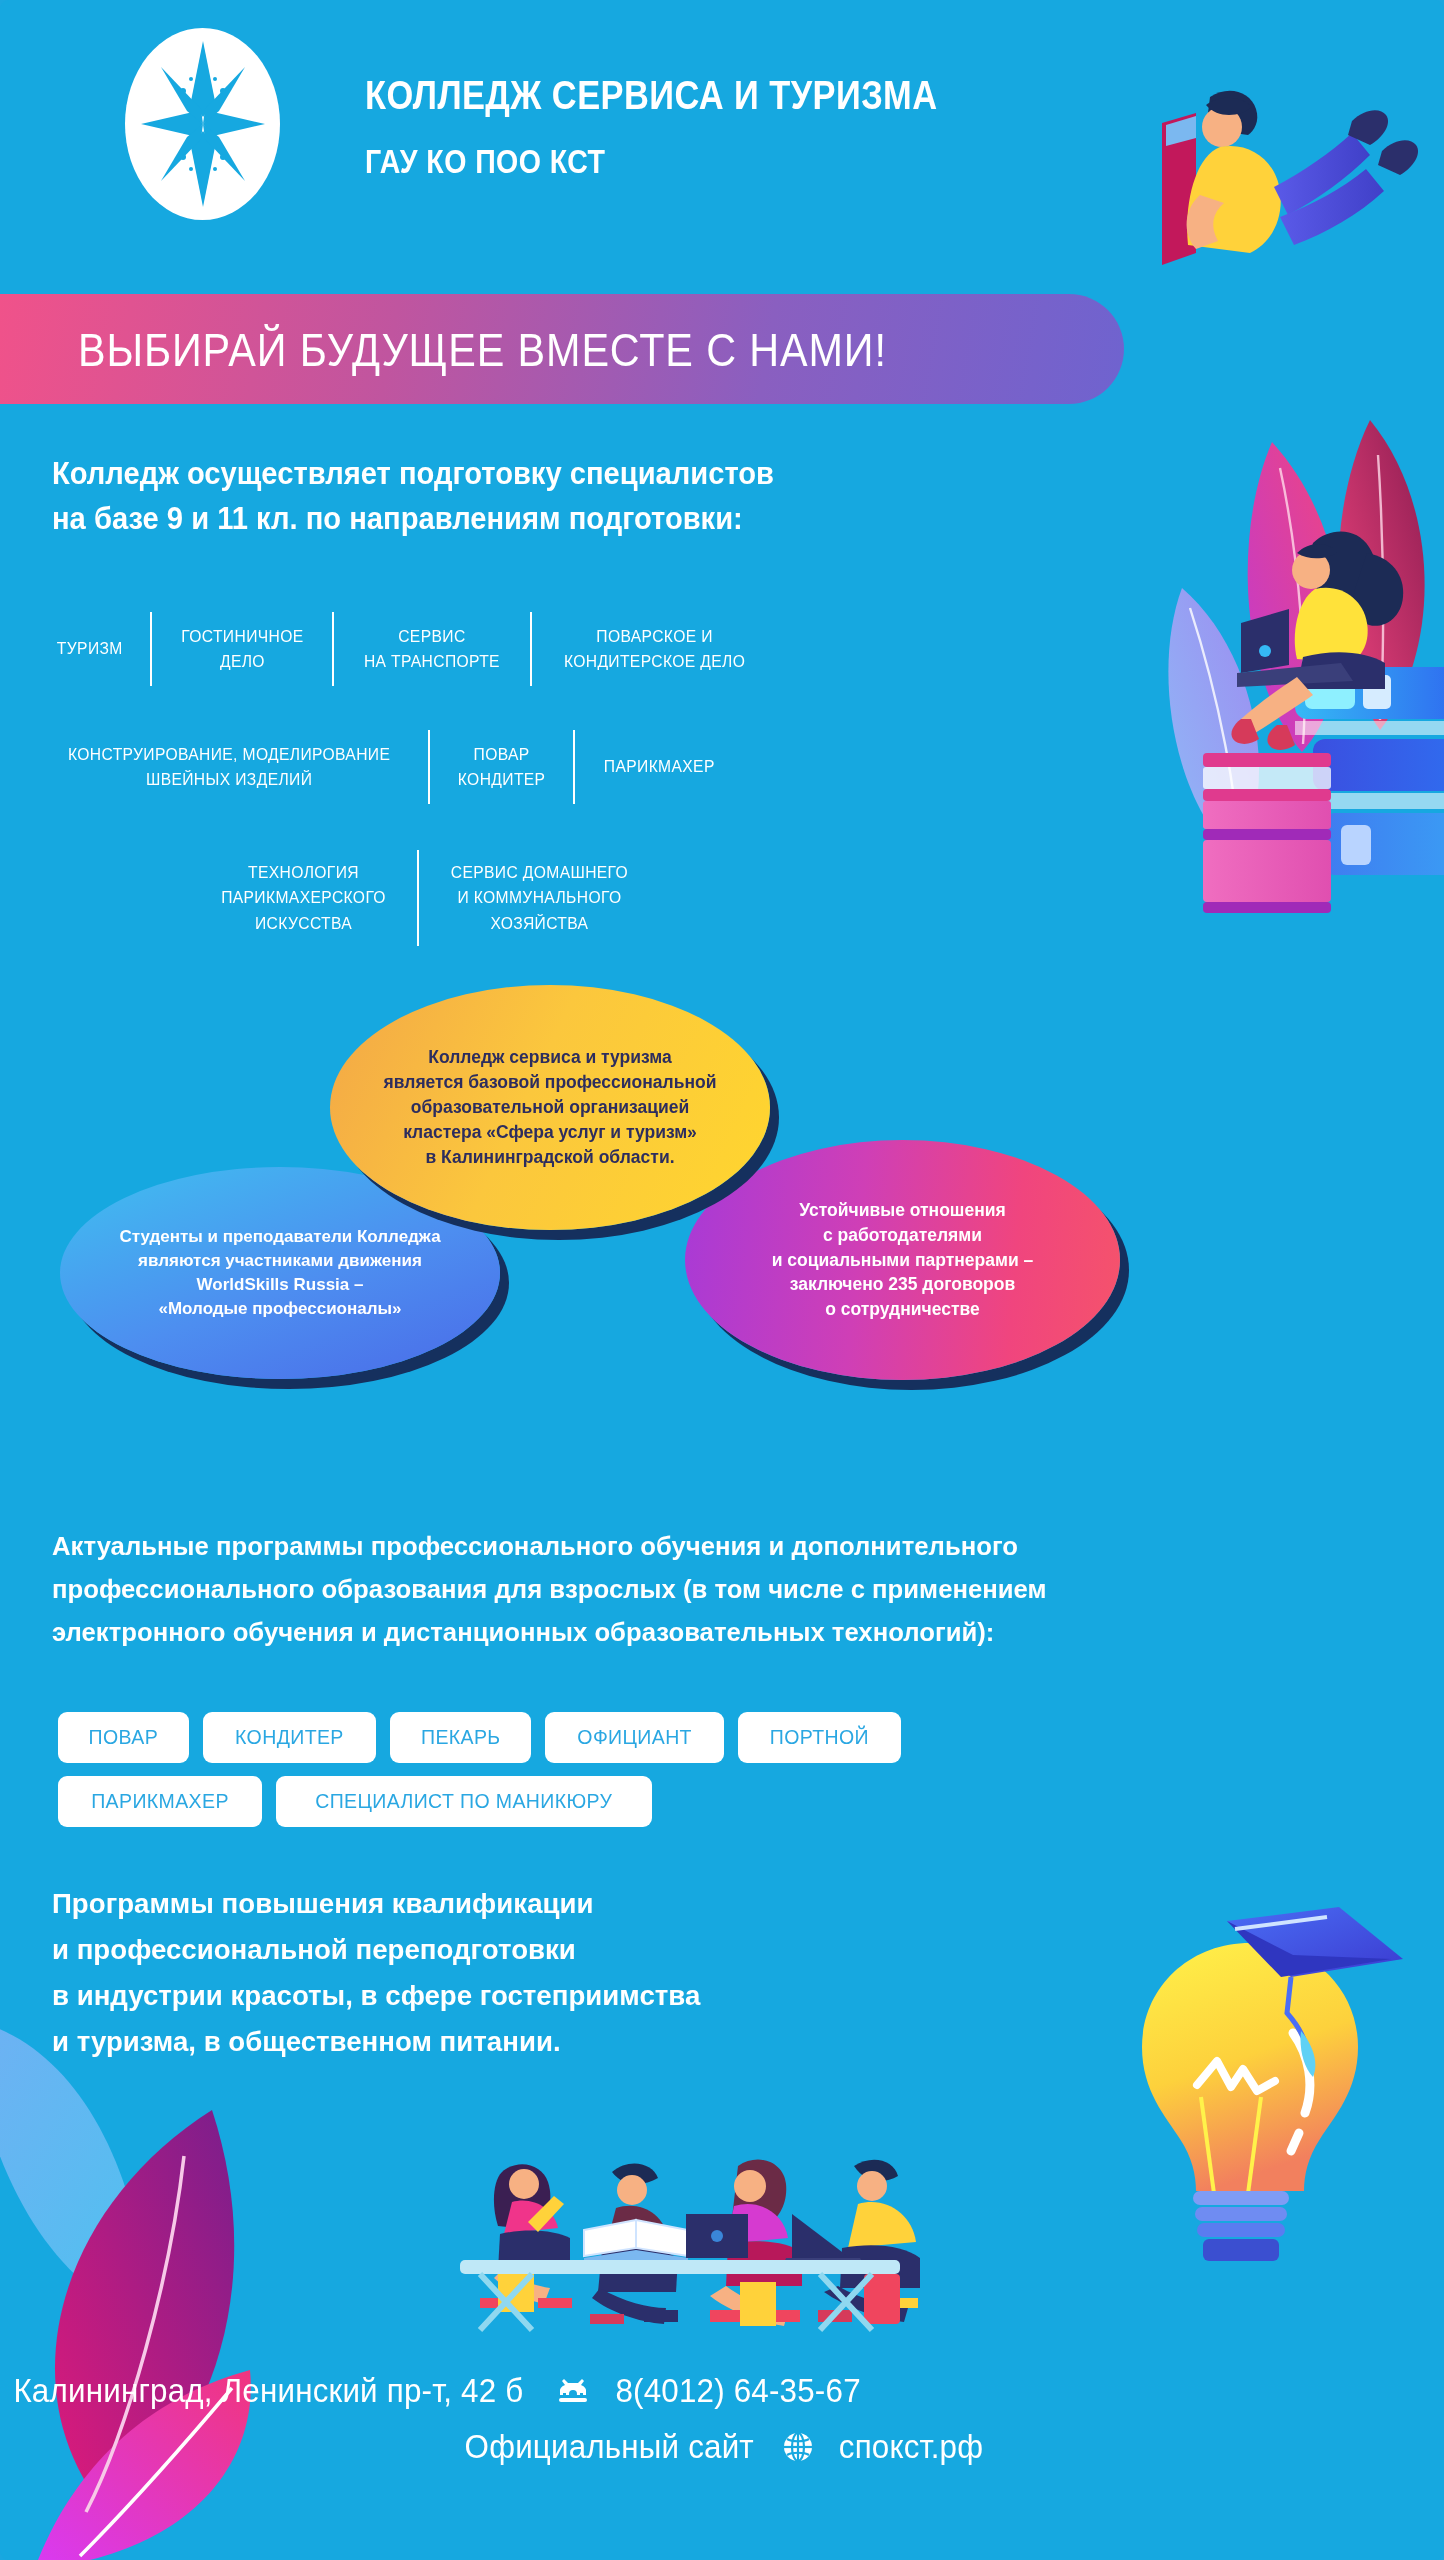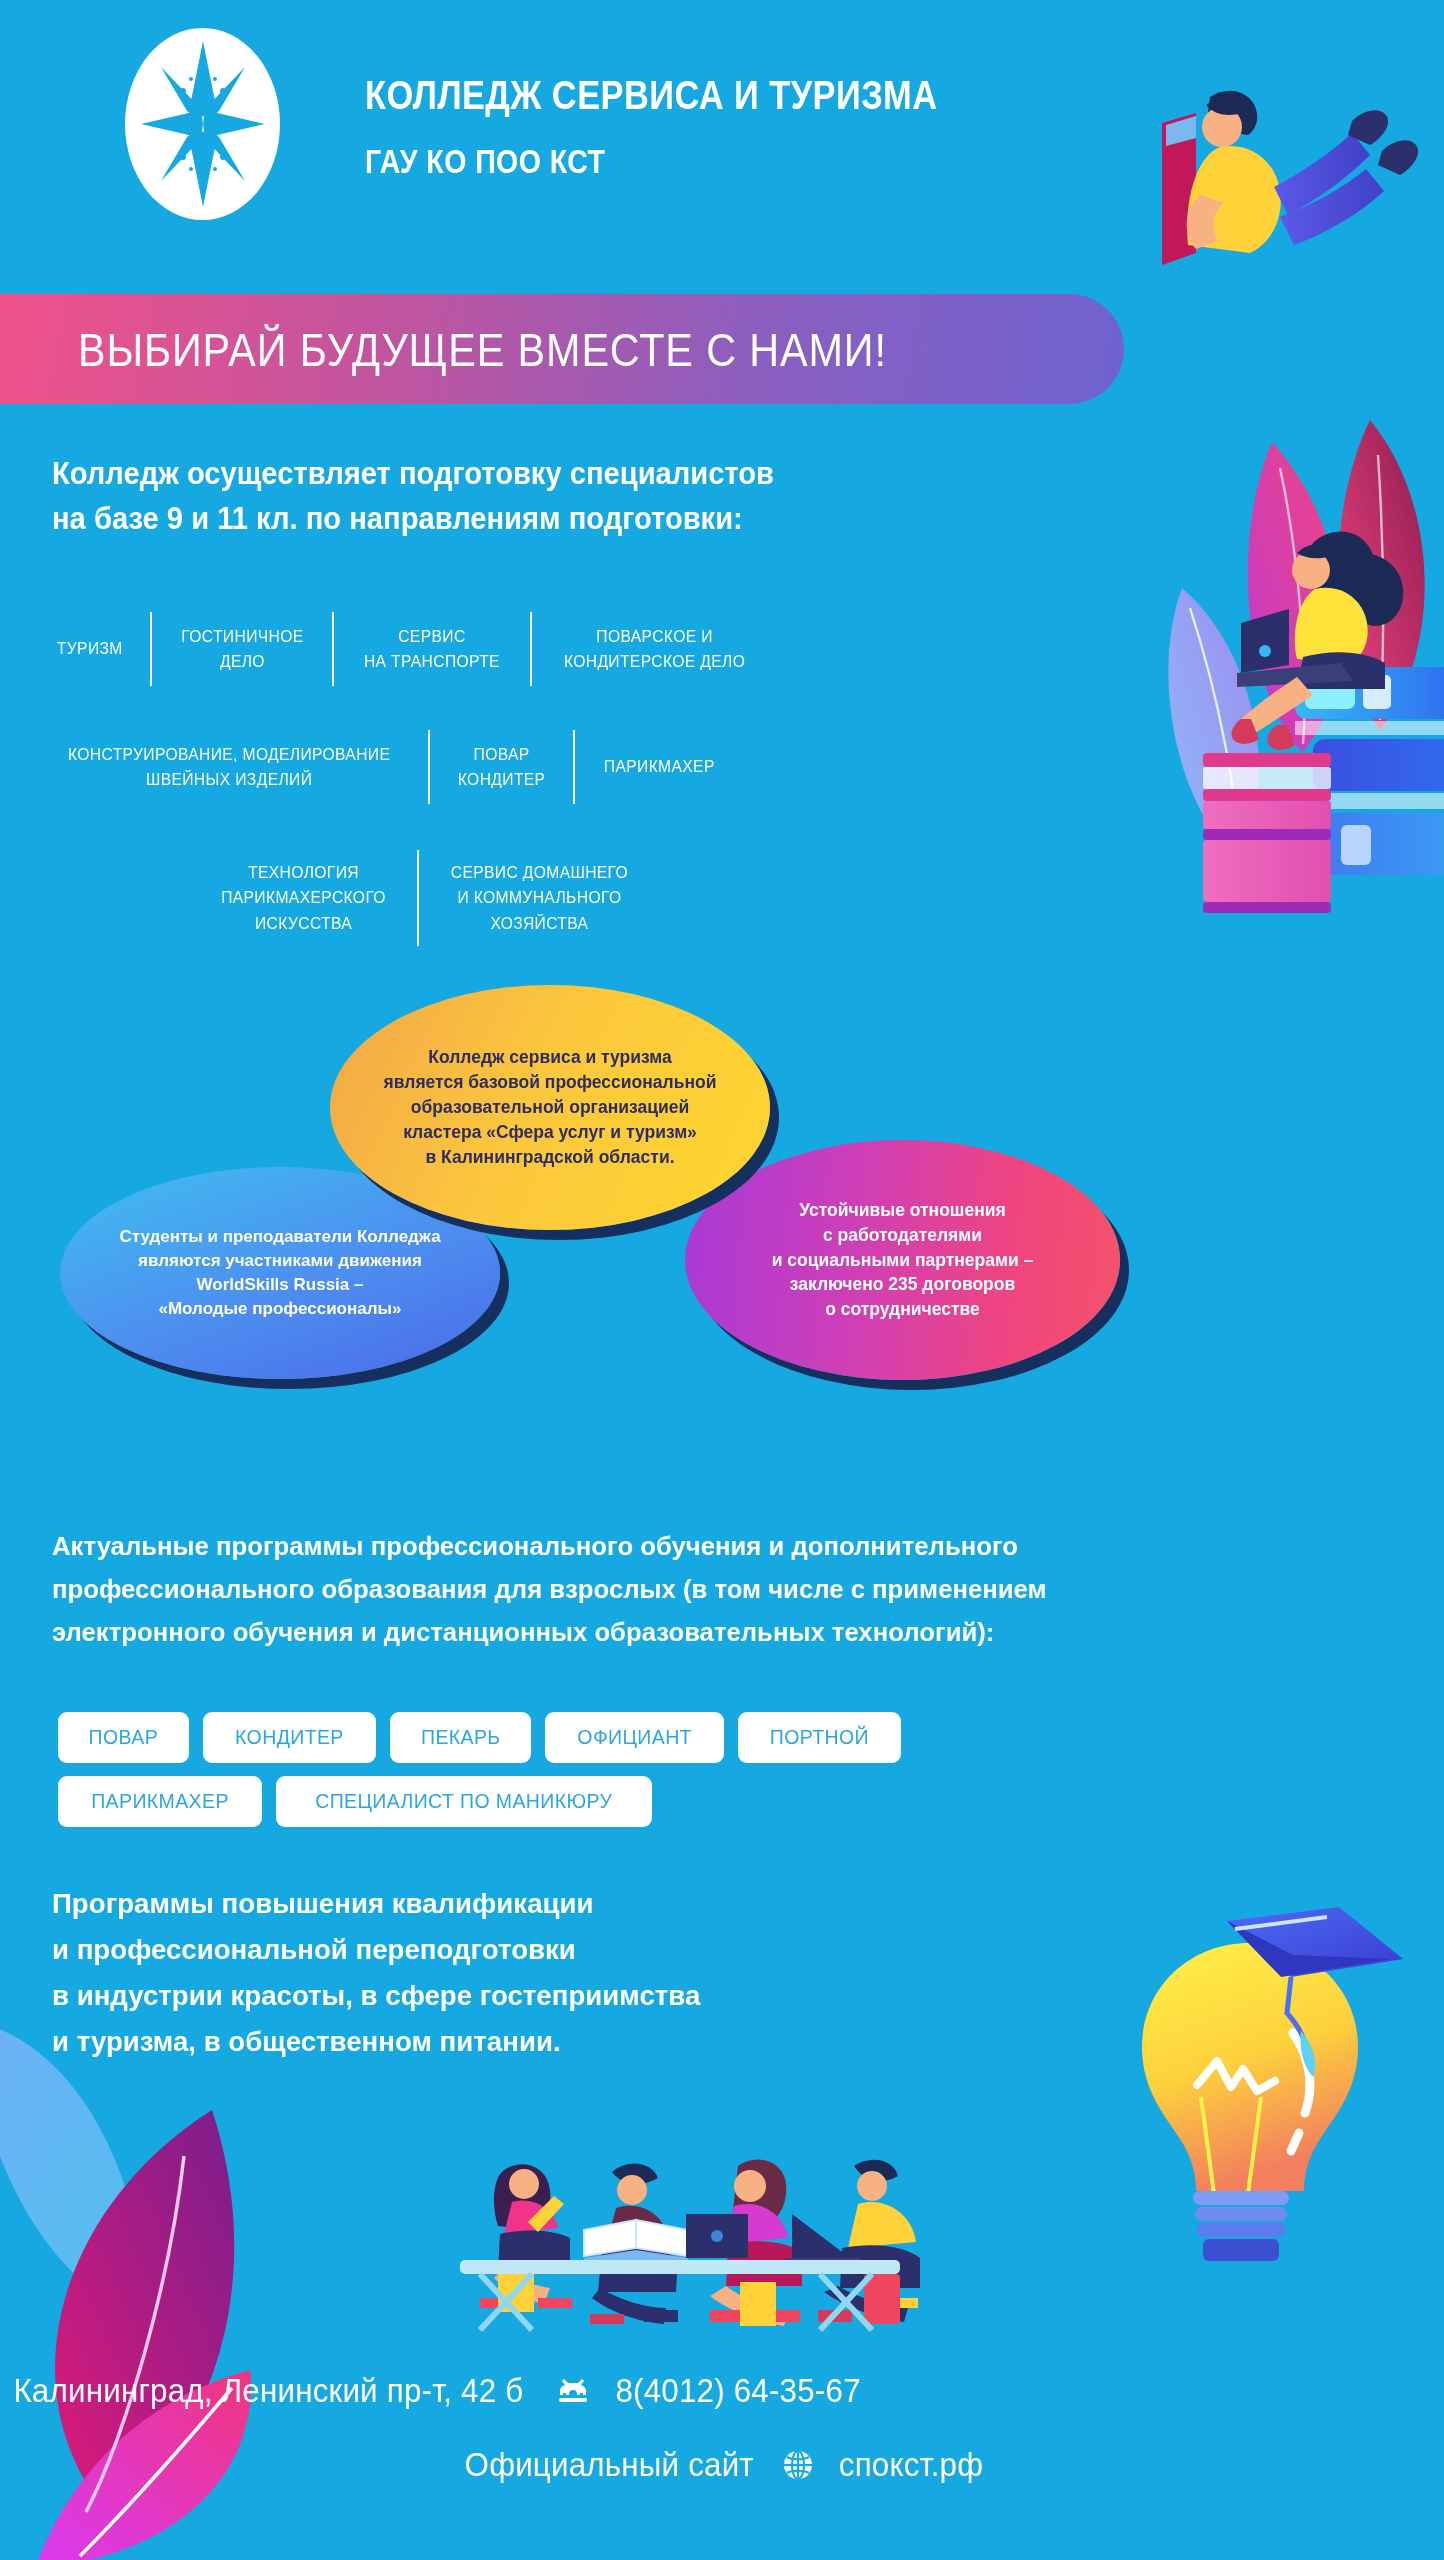--- a/index.html
+++ b/index.html
@@ -204,21 +204,21 @@
   }
   .contact-addr { transform: scaleX(.95); }
   .contact-icon {
     display: inline-flex; align-items: center; justify-content: center;
     margin: 0 20px;
   }
   .contact-phone { transform: scaleX(.95); }
   #site-line {
     display: flex; align-items: center; justify-content: center;
     font-size: 33px;
-    margin-top: 32px;
+    margin-top: 14px;
     letter-spacing: .2px;
   }
   #site-label { transform: scaleX(.95); }
   #site-url { transform: scaleX(.95); }
 
   
   #people-table { position: absolute; left: 440px; top: 2110px; width: 500px; height: 230px; }
   
   #bulb { position: absolute; left: 1085px; top: 1885px; width: 330px; height: 400px; }
   

